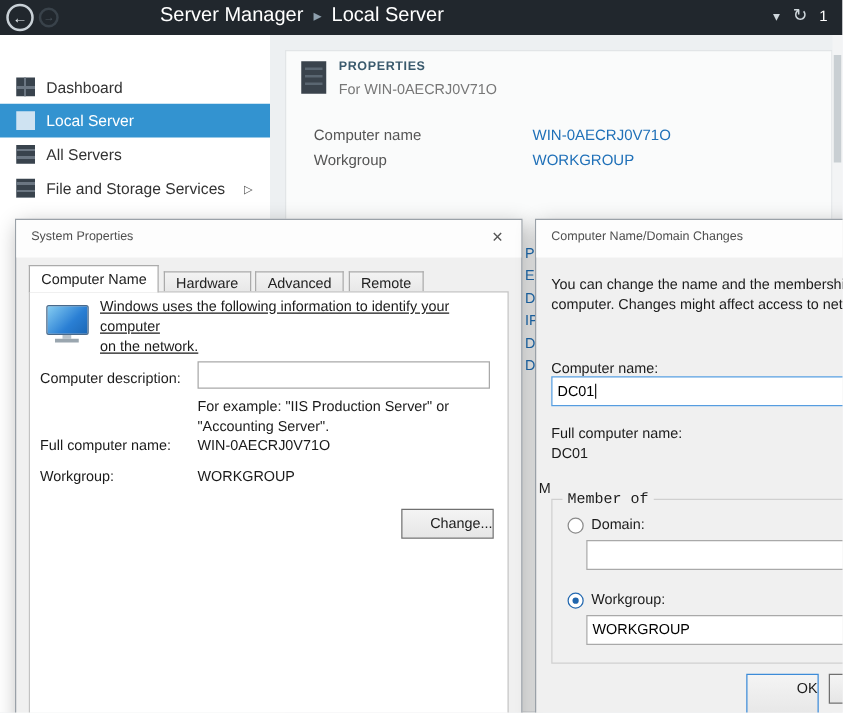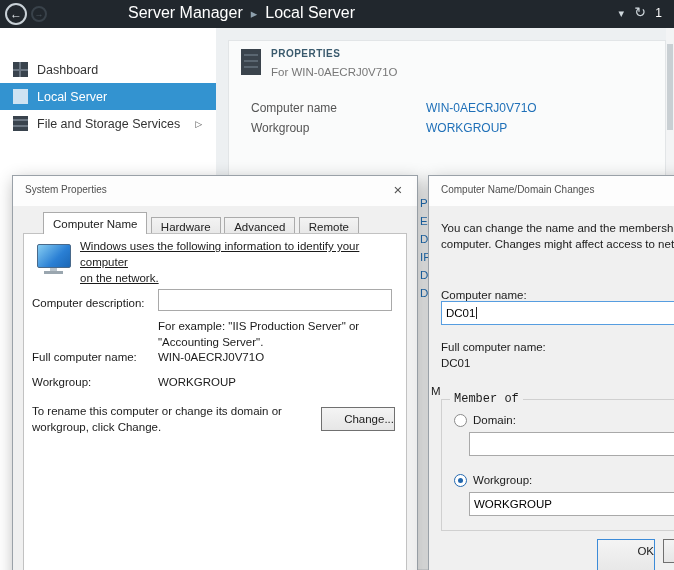--- a/index.html
+++ b/index.html
@@ -58,21 +58,21 @@
   .txt { font-size:11.5px; color:#1b1b1b; line-height:16px; position:absolute; }
   .textbox { position:absolute; background:#fff; border:1px solid #a9a9a9; font-size:11.5px;
              padding:4px 4px 0 4px; box-sizing:border-box; cursor:text; }
   .btn { position:absolute; font-size:11.5px; color:#1b1b1b; text-align:right; line-height:22px;
          border:1px solid #707070; background:linear-gradient(#f4f4f4,#e6e6e6); cursor:pointer;
          box-sizing:border-box; }
   .btn-default { border:1px solid #3c8bd8; }
 
   
   #dlg-sys { left:12px; top:175px; width:406px; height:420px; z-index:5; }
-  .tabs { position:absolute; left:10px; top:36px; height:22px; white-space:nowrap;margin-left:20px; }
+  .tabs { position:absolute; left:10px; top:36px; height:22px; white-space:nowrap; }
   .tab { display:inline-block; padding:3px 9px 3px 9px; font-size:11.5px; color:#222;
          background:linear-gradient(#f3f3f3,#e6e6e6); border:1px solid #ababab; border-bottom:none;
          margin-right:-1px; position:relative; top:3px; cursor:pointer; z-index:1; }
   .tab.active { background:#ffffff; top:0; padding-top:5px; padding-bottom:4px; z-index:4; }
   .tabpage { position:absolute; left:10px; right:10px; top:57px; height:356px;
              background:#ffffff; border:1px solid #c2c2c2; z-index:2; }
   .monitor { position:absolute; left:13px; top:10px; width:34px; height:30px; }
   .monitor .scr { position:absolute; left:0; top:0; width:32px; height:22px; border-radius:2px;
                   background:linear-gradient(135deg,#86cdf2,#2a7fd4 60%,#1b67b6); border:1px solid #49698a; }
   .monitor .neck { position:absolute; left:13px; top:24px; width:7px; height:3px; background:#b9c3cb; }
@@ -112,20 +112,24 @@
       <div class="side-item">
         <span class="side-icon i-grid"></span>
         <span>Dashboard</span>
       </div>
       <div class="side-item selected">
         <span class="side-icon i-stripes"></span>
         <span>Local Server</span>
       </div>
       <div class="side-item">
         <span class="side-icon i-stripes"></span>
+        <span>All Servers</span>
+      </div>
+      <div class="side-item">
+        <span class="side-icon i-stripes"></span>
         <span>File and Storage Services</span>
         <span class="fss-arrow">▷</span>
       </div>
     </div>
   </div>
 
   <div class="panel">
     <div class="panel-icon"></div>
     <div class="panel-title">PROPERTIES</div>
     <div class="panel-sub">For WIN-0AECRJ0V71O</div>
@@ -180,24 +184,20 @@
         <div>For example: "IIS Production Server" or</div>
         <div>"Accounting Server".</div>
       </div>
 
       <div class="txt" style="left:8px; top:115px;">Full computer name:</div>
       <div class="txt" style="left:134px; top:115px;">WIN-0AECRJ0V71O</div>
 
       <div class="txt" style="left:8px; top:140px;">Workgroup:</div>
       <div class="txt" style="left:134px; top:140px;">WORKGROUP</div>
 
-      <div class="txt" style="left:8px; top:169px;">
-        <div>To rename this computer or change its domain or</div>
-        <div>workgroup, click Change.</div>
-      </div>
 
       <div class="btn" style="left:297px; top:173px; width:74px; height:24px;">Change...</div>
     </div>
   </div>
 
   <div class="dialog" id="dlg-cn">
     <div class="dlg-titlebar">
       <div class="dlg-title">Computer Name/Domain Changes</div>
     </div>
 

